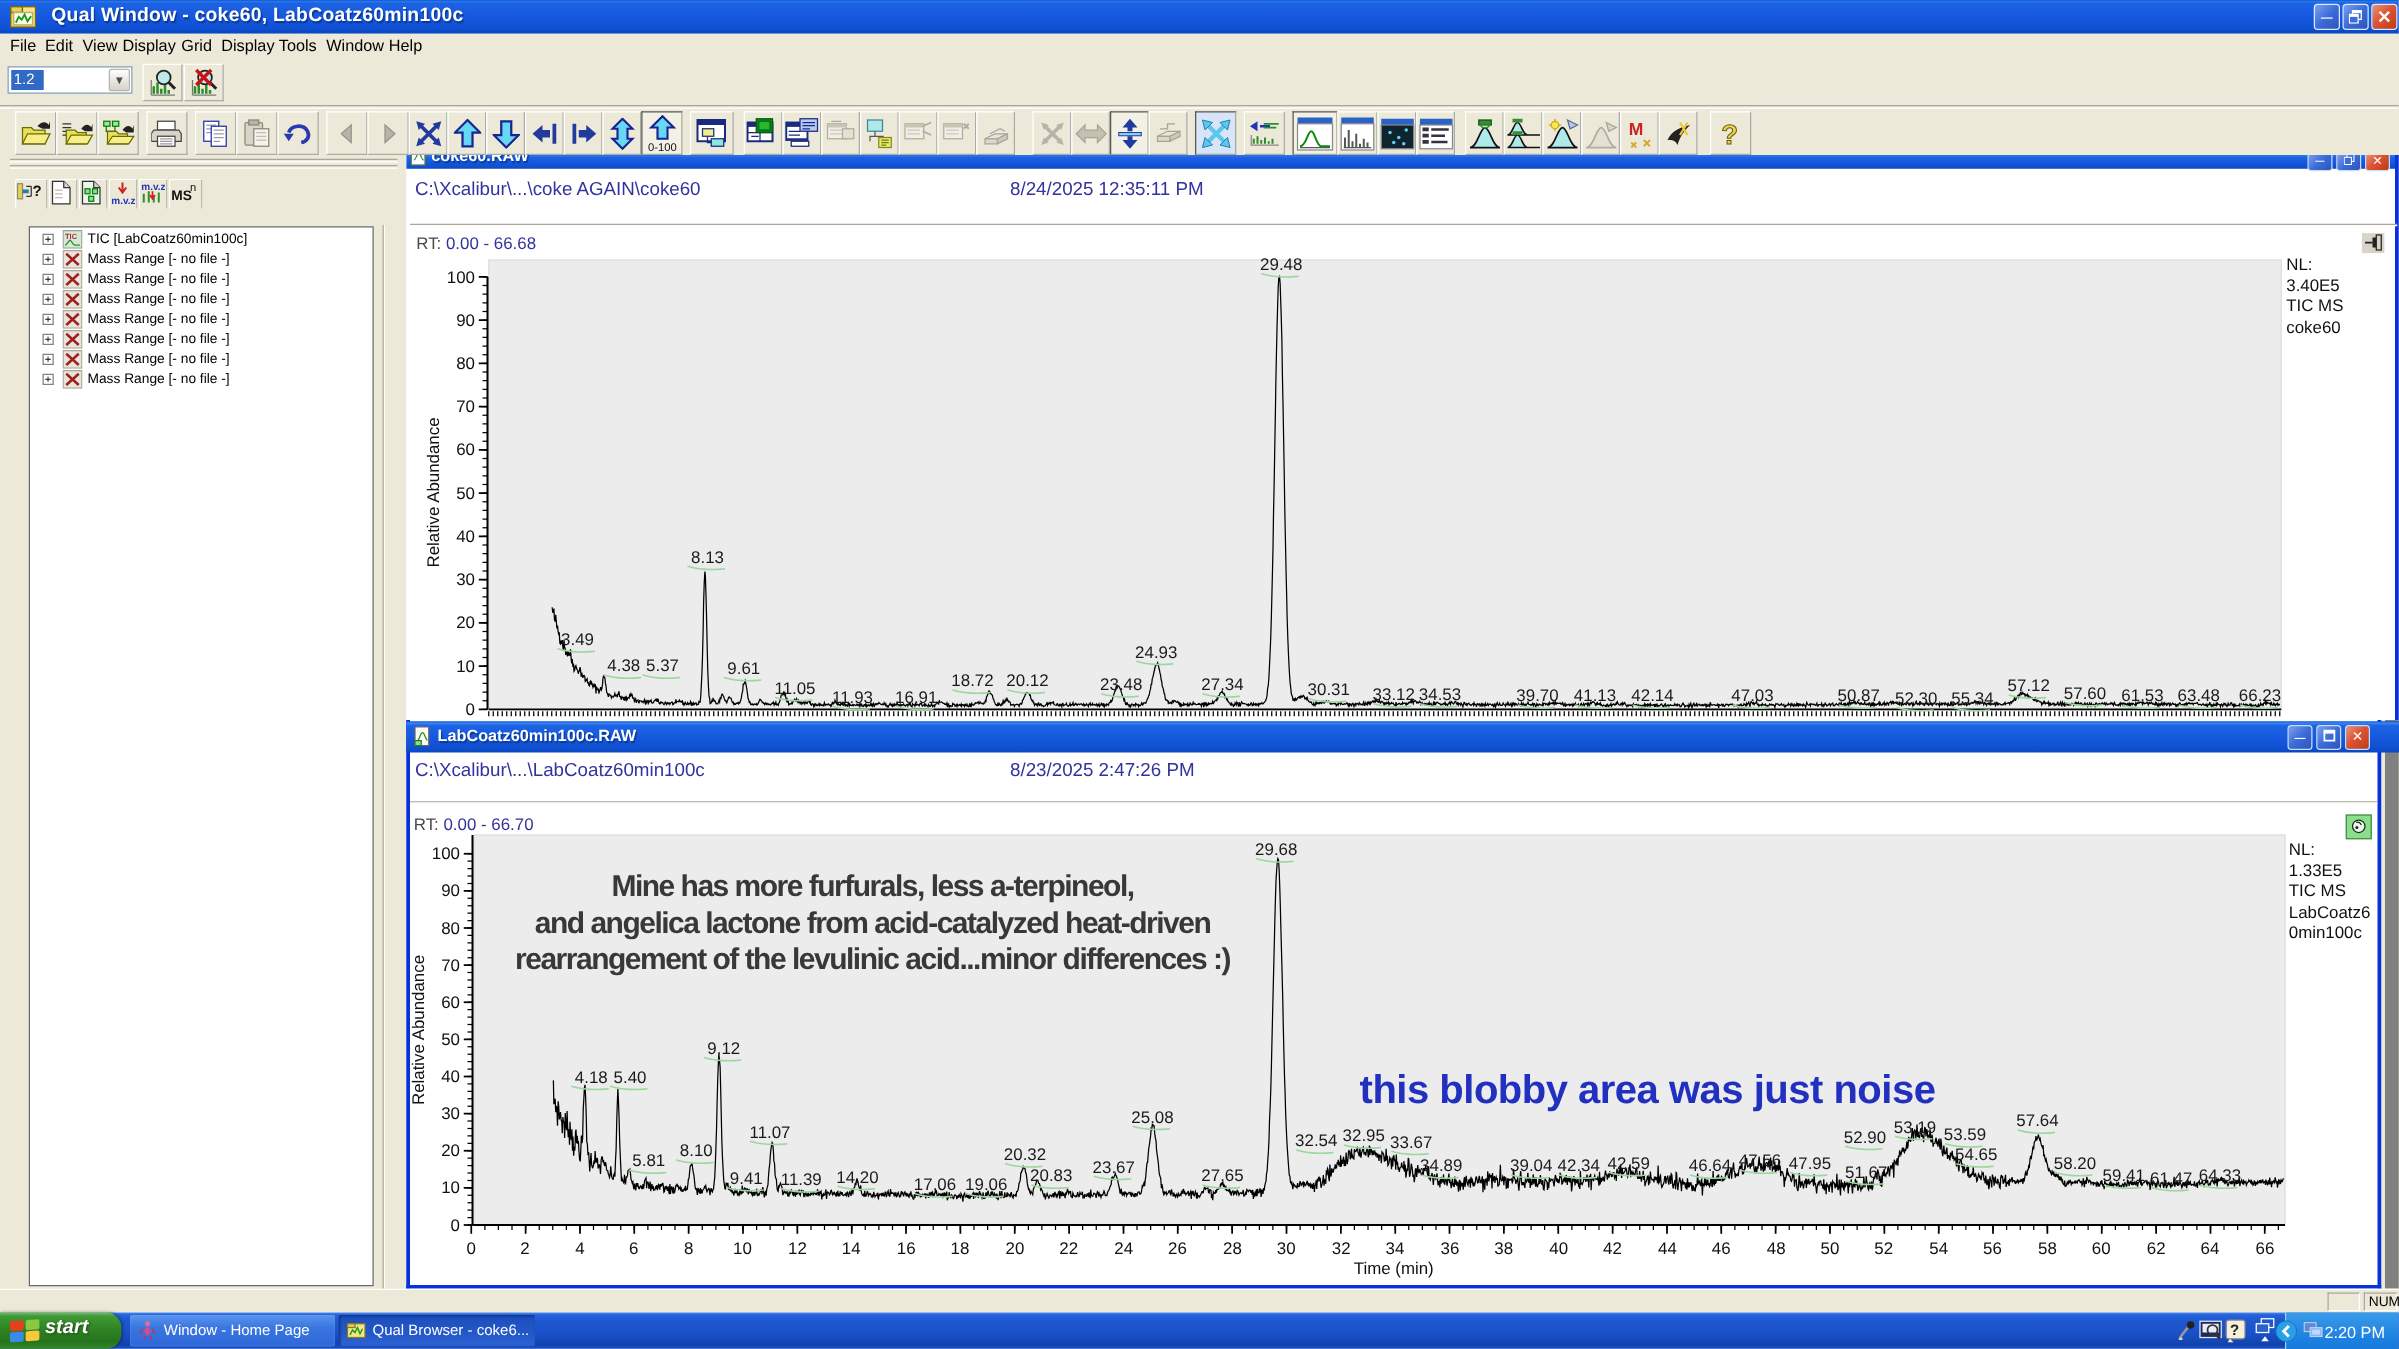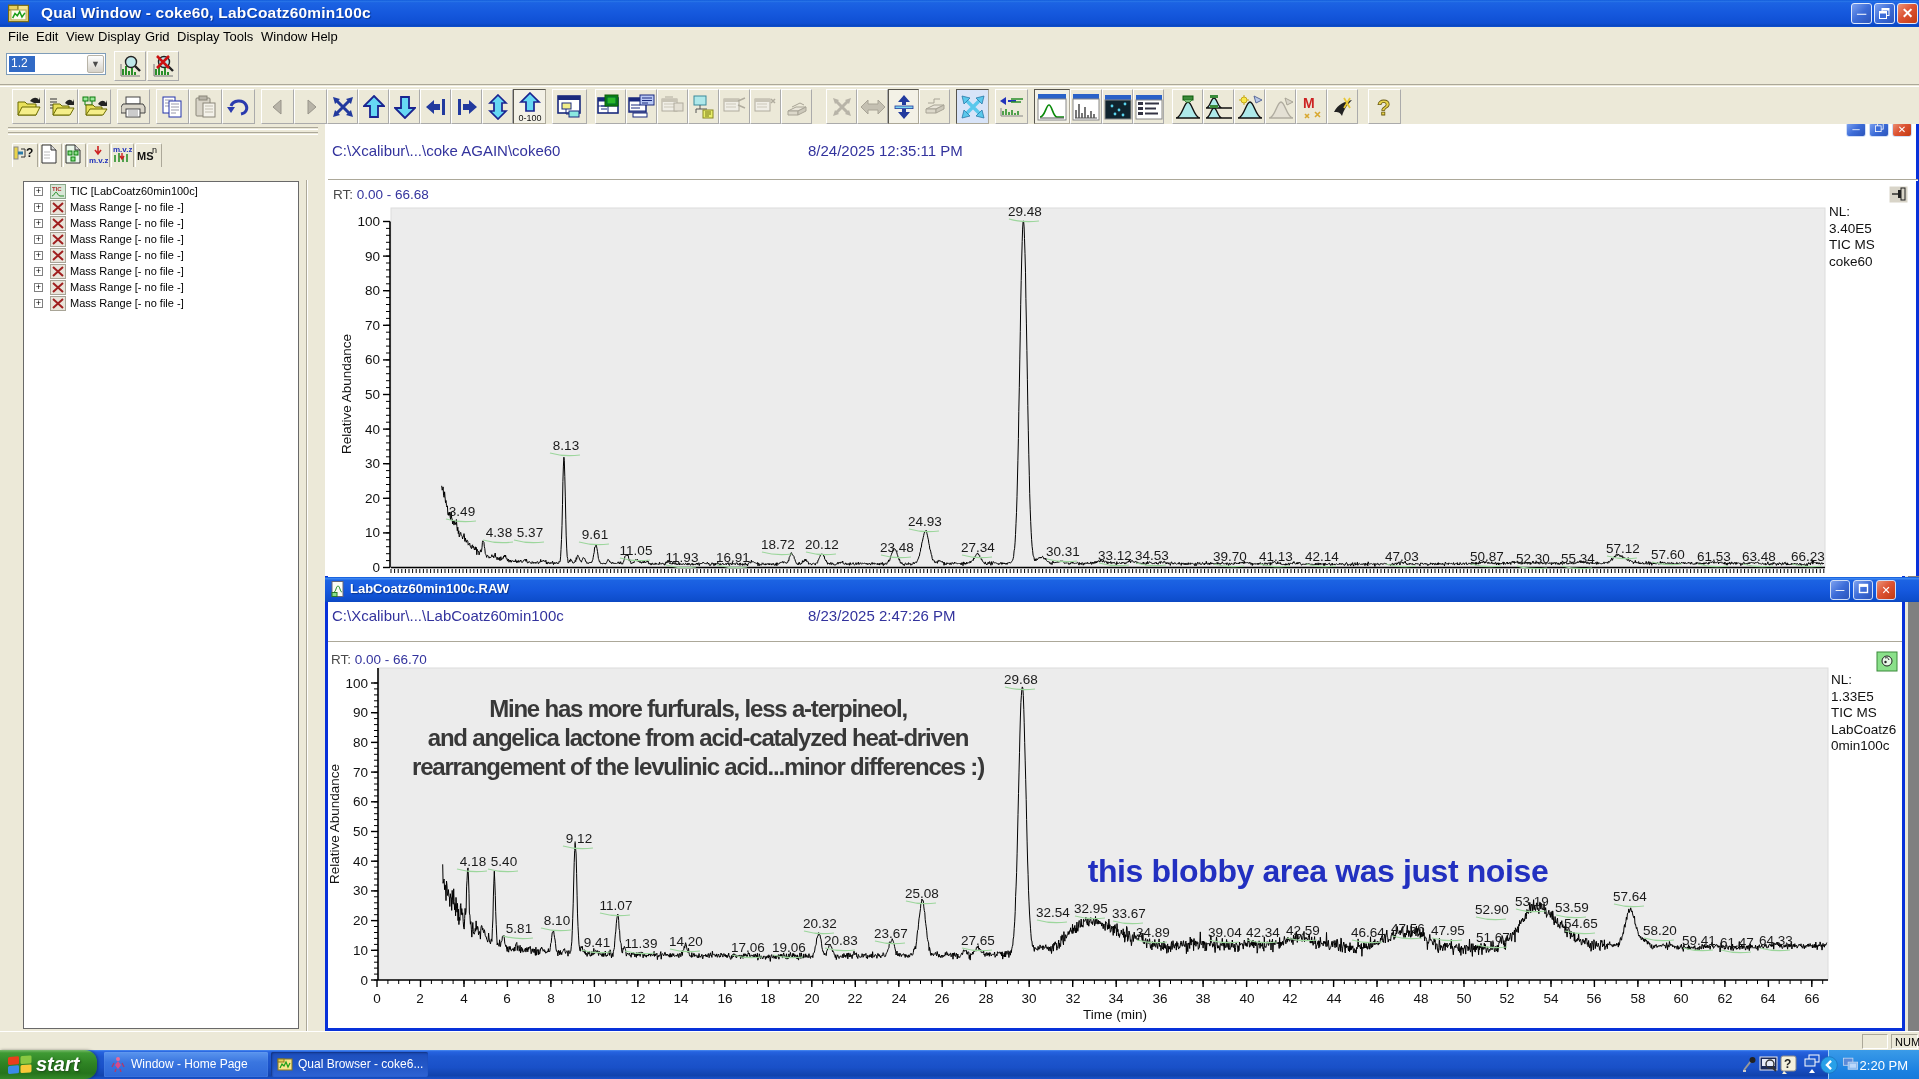--- a/index.html
+++ b/index.html
@@ -38,21 +38,21 @@
 .wtitle .wtext{position:absolute;left:25px;top:4px;color:#fff;font-size:13px;font-weight:bold;text-shadow:1px 1px 1px #0a3690}
 .wbtn{position:absolute;top:2px;width:20px;height:20px;border-radius:3px;border:1px solid #cfdef8;background:linear-gradient(135deg,#7da1ef 0%,#3c6cd8 50%,#2c55bb 100%);color:#fff;text-align:center;line-height:18px;font-size:12px}
 .wbtn.close{background:linear-gradient(135deg,#eb9377 0%,#dd5434 45%,#c23a12 100%)}
 #statusbar{position:absolute;left:0;top:1031px;width:1919px;height:19px;background:#ece9d8;border-top:1px solid #fff}
 .sunk{position:absolute;top:2px;height:15px;border:1px solid;border-color:#aca899 #fff #fff #aca899;font-size:11px;color:#000;padding:1px 3px}
 #taskbar{position:absolute;left:0;top:1050px;width:1919px;height:29px;
  background:linear-gradient(180deg,#4c8df0 0%,#2663e0 6%,#1e58d0 22%,#1950c8 60%,#1143ad 88%,#1952cc 100%)}
 #startbtn{position:absolute;left:0;top:0;width:97px;height:29px;border-radius:0 12px 12px 0;
  background:linear-gradient(180deg,#7aba6c 0%,#3f9a34 10%,#2f8424 45%,#25741c 80%,#348929 100%);
  box-shadow:1px 0 3px rgba(0,0,0,.4)}
-#startbtn .stext{position:absolute;left:36px;top:3px;color:#fff;font-size:20px;font-weight:bold;font-style:italic;text-shadow:1px 1px 2px #1d4a18}
+#startbtn .stext{position:absolute;left:36px;top:3px;color:#fff;font-size:16px;font-weight:bold;font-style:italic;text-shadow:1px 1px 2px #1d4a18}
 .taskbtn{position:absolute;top:2px;height:25px;border-radius:2px;font-size:12px;color:#fff;
  background:linear-gradient(180deg,#5a95ee 0%,#3a76e0 40%,#2e68d8 100%);box-shadow:inset 0 0 1px #8ab4f8}
 .taskbtn.pressed{background:linear-gradient(180deg,#1c4ebc 0%,#2458c8 60%,#2e63d4 100%);box-shadow:inset 1px 1px 2px #11317e}
 .taskbtn .ticn{position:absolute;left:6px;top:4px;width:16px;height:16px}
 .taskbtn .ttxt{position:absolute;left:27px;top:5px;white-space:nowrap}
 #tray{position:absolute;right:0;top:0;width:91px;height:45px;background:linear-gradient(180deg,#3a9be8 0%,#1a7fe0 50%,#1470cc 100%);border-left:1px solid #9fd0f8}
 #tray .time{position:absolute;right:11px;top:8px;color:#fff;font-size:13px}
 text{font-family:"Liberation Sans",sans-serif}
 </style></head><body>
 
@@ -513,20 +513,27 @@
           <rect x="0.5" y="0.5" width="15" height="14" fill="#e8e4da" stroke="#a8a496"></rect>
           <path d="M3 3 L13 12 M13 3 L3 12" stroke="#a02020" stroke-width="2"></path>
         </svg>
         <div class="txt">Mass Range [- no file -]</div>
       </div>
     </div>
     <div style="position:absolute;left:306px;top:54px;width:2px;height:851px;border-left:1px solid #aca899;border-right:1px solid #fff"></div>
   </div>
 <div id="mdibg"></div>
 <div class="abs" style="left:325px;top:124px;width:1594px;height:452px;background:#fff;border-right:3px solid #0831d9;overflow:hidden">
+<div class="wtitle" style="height:11px">
+      <div class="wtext" style="top:-7px;left:20px">coke60.RAW</div>
+      <svg class="wicon" style="left:3px;top:-6px" viewBox="0 0 16 16">
+        <rect x="1" y="1" width="11" height="13" fill="#fff" stroke="#4a7a4a"></rect>
+        <path d="M3 10 C5 10 5 5 7 5 C9 5 9 10 11 10" stroke="#2a8f2a" fill="none"></path>
+      </svg>
+    </div>
 <div class="wbtn" style="left:1521px;top:-2px;height:15px;line-height:13px;font-size:10px">─</div>
 <div class="wbtn" style="left:1544px;top:-2px;height:15px;line-height:11px"><svg width="9" height="9" viewBox="0 0 11 11">
         <rect x="3" y="0.5" width="7" height="7" fill="none" stroke="#fff"></rect>
         <rect x="0.5" y="3.5" width="7" height="7" fill="#3c6cd8" stroke="#fff"></rect>
       </svg></div>
 <div class="wbtn close" style="left:1567px;top:-2px;height:15px;line-height:13px;font-size:10px">✕</div>
 </div>
 <svg class="abs" style="left:328px;top:135px" width="1590" height="441" viewBox="328 135 1590 441">
     <text x="332" y="156" font-size="15" fill="#33339d">C:\Xcalibur\...\coke AGAIN\coke60</text>
     <text x="808" y="156" font-size="15" fill="#33339d">8/24/2025 12:35:11 PM</text>

